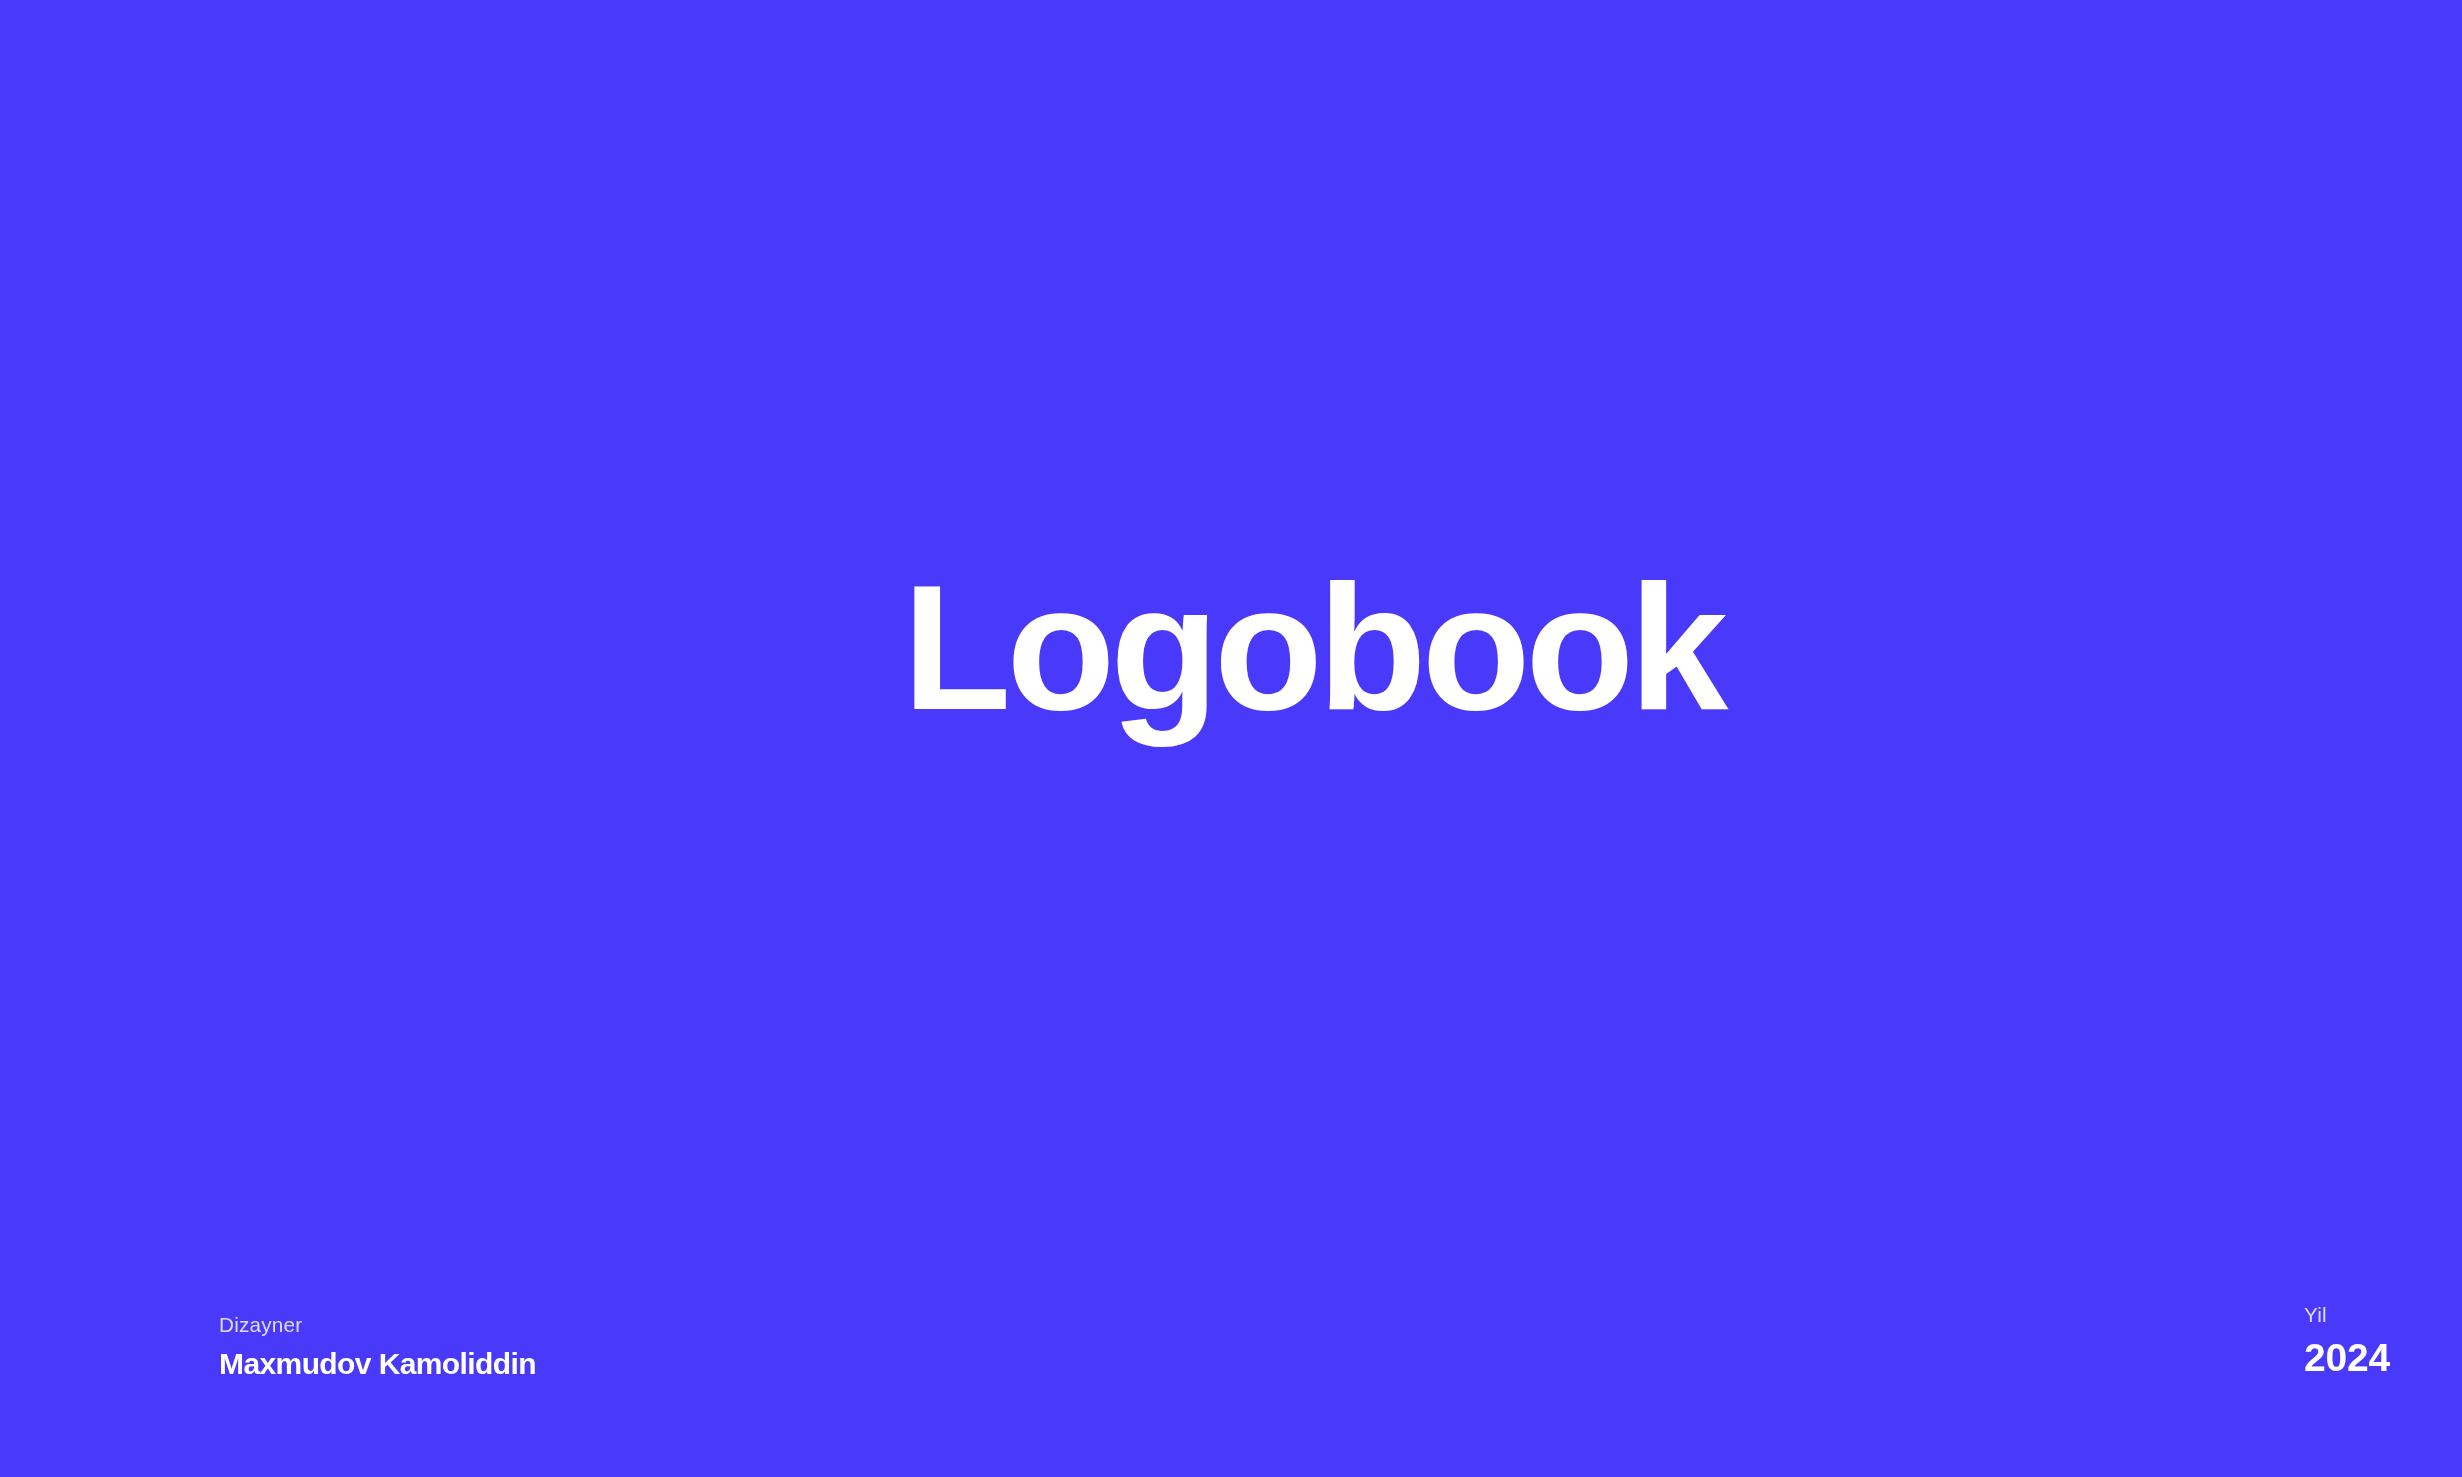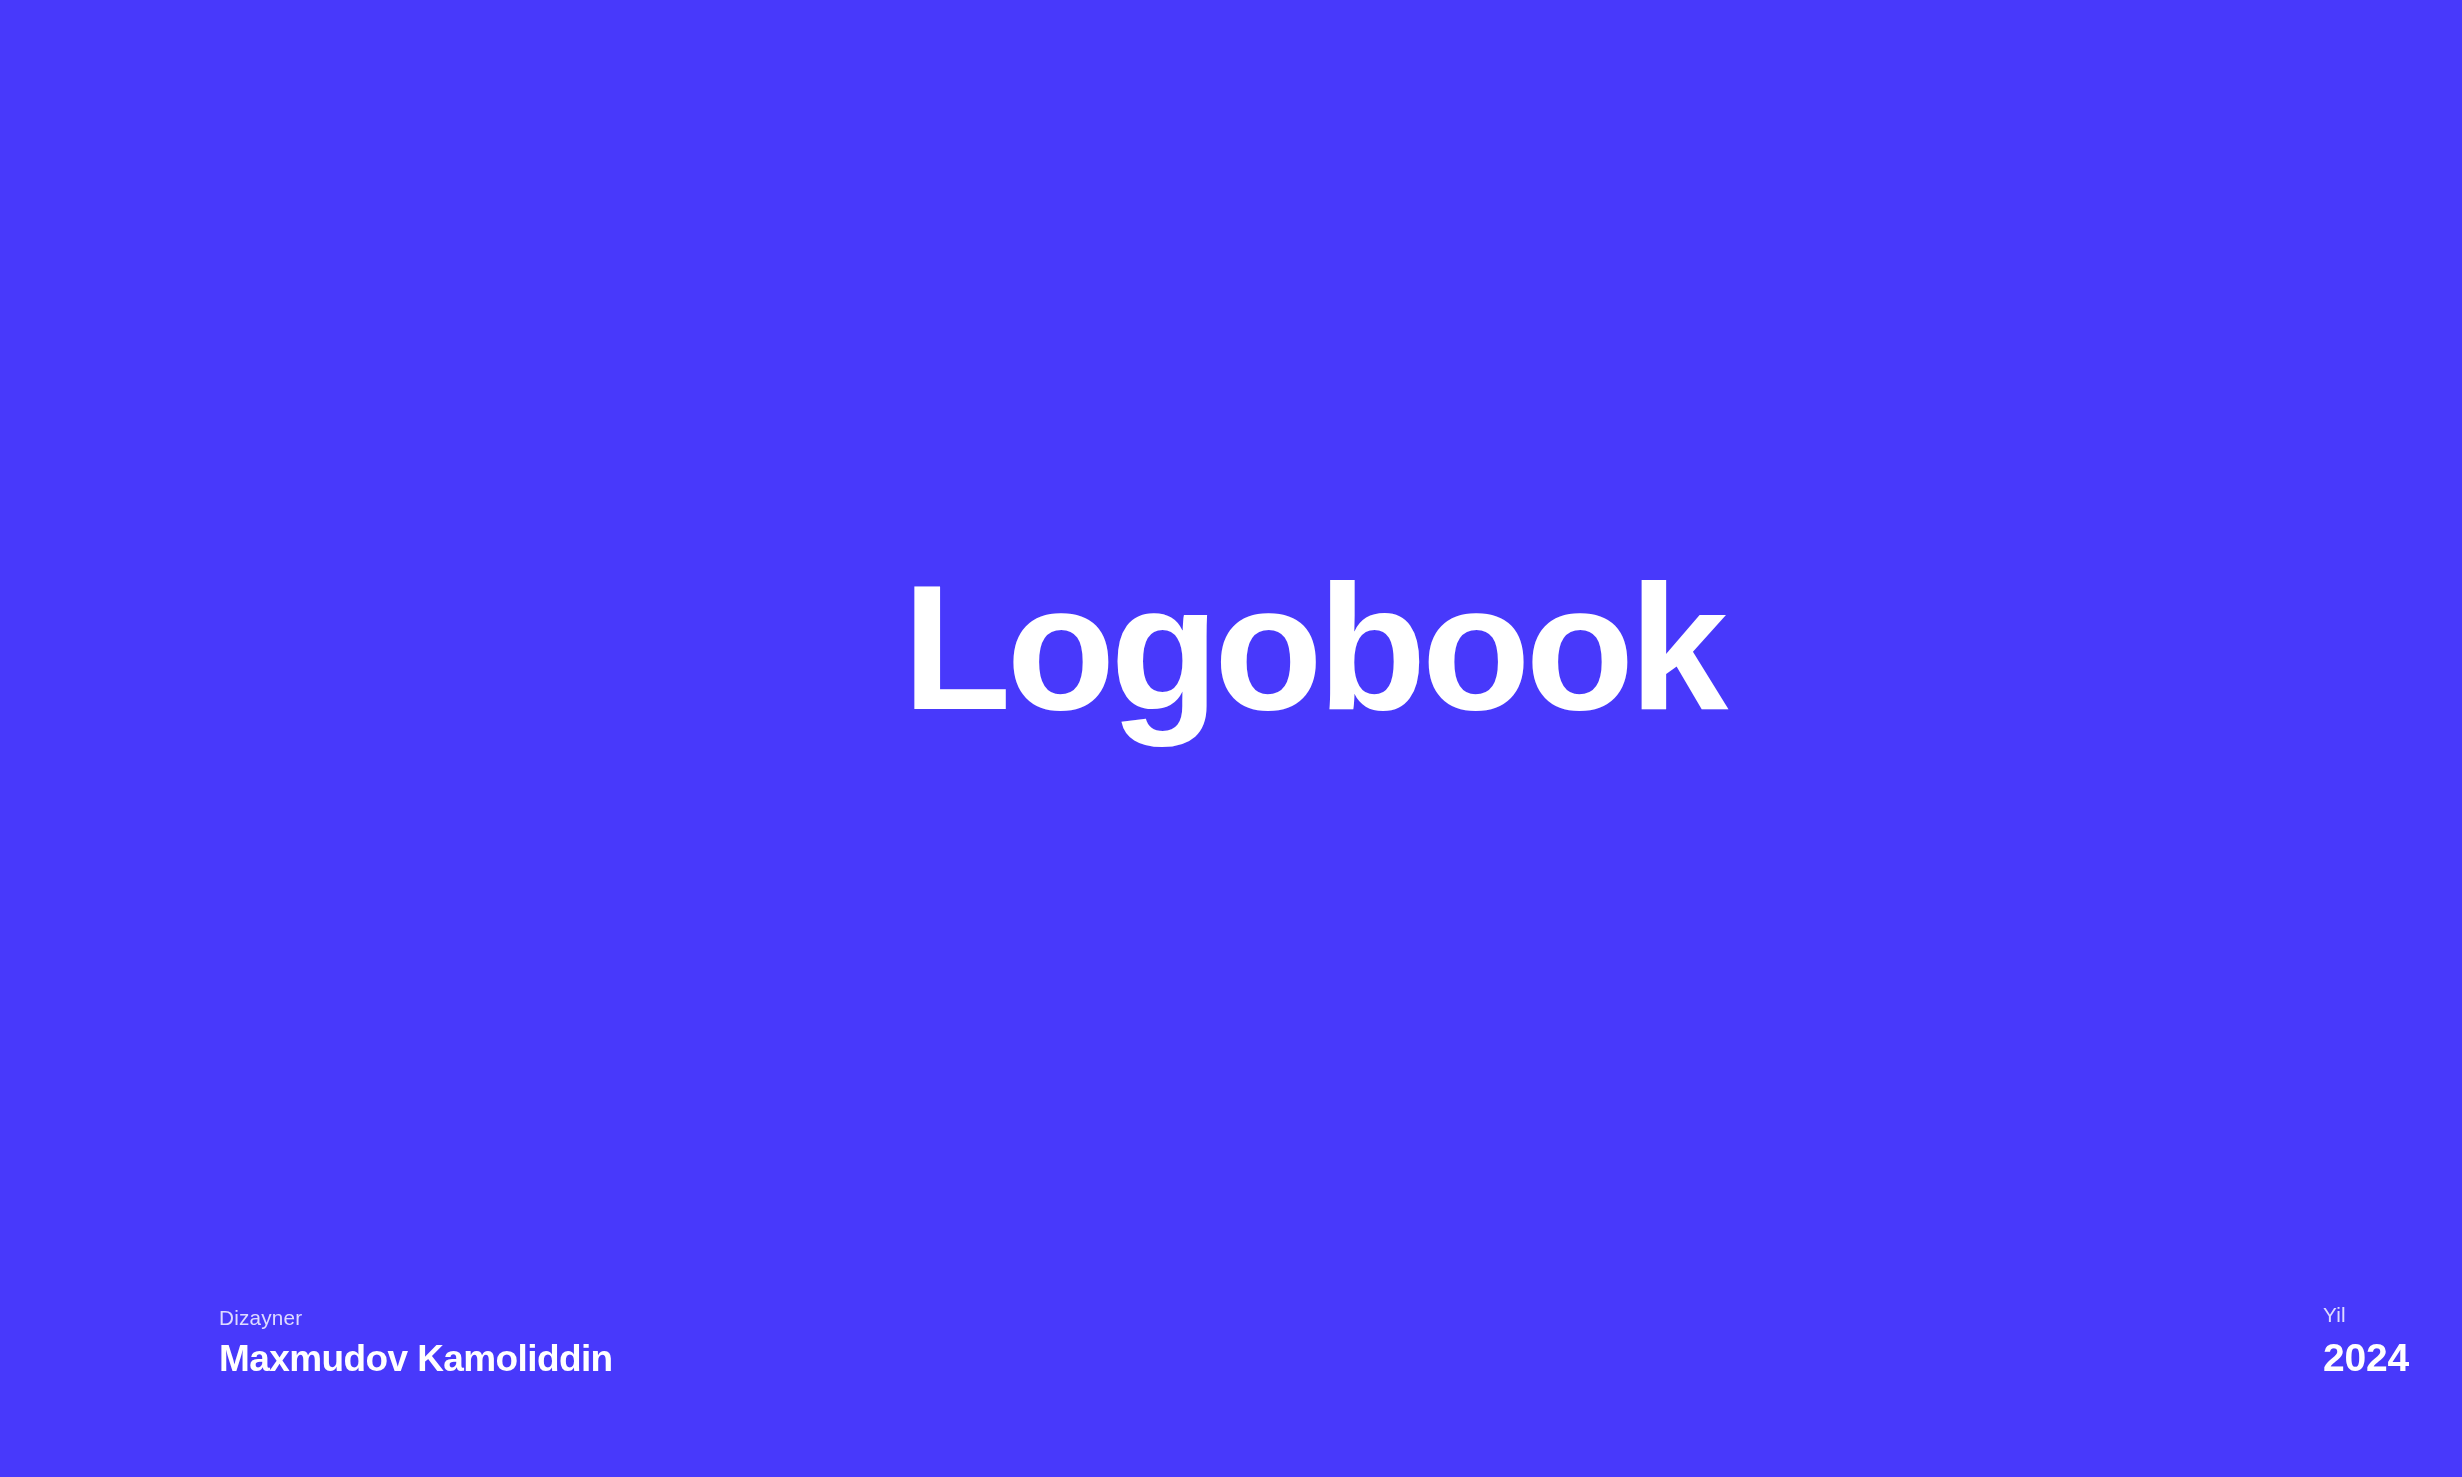--- a/index.html
+++ b/index.html
@@ -54,21 +54,21 @@
     letter-spacing: -2px;
     color: #ffffff;
     text-align: center;
     white-space: nowrap;
   }
 
   
   .meta-row {
     position: absolute;
     left: 219px;
-    right: 217px;
+    right: 236px;
     bottom: 98px;
     display: flex;
     align-items: flex-end;
     justify-content: space-between;
   }
 
   .meta-block {
     display: flex;
     flex-direction: column;
     align-items: flex-start;
@@ -78,21 +78,21 @@
     font-size: 20.7px;
     font-weight: 400;
     line-height: 1.15;
     letter-spacing: 0.2px;
     color: rgba(255, 255, 255, 0.82);
     white-space: nowrap;
   }
 
   .meta-value {
     margin-top: 10.8px;
-    font-size: 37px;
+    font-size: 30px;
     font-weight: 700;
     line-height: 1.05;
     letter-spacing: -0.6px;
     color: #ffffff;
     white-space: nowrap;
   }
 
   .meta-block.year .meta-value {
     font-size: 39px;
     letter-spacing: -0.2px;

